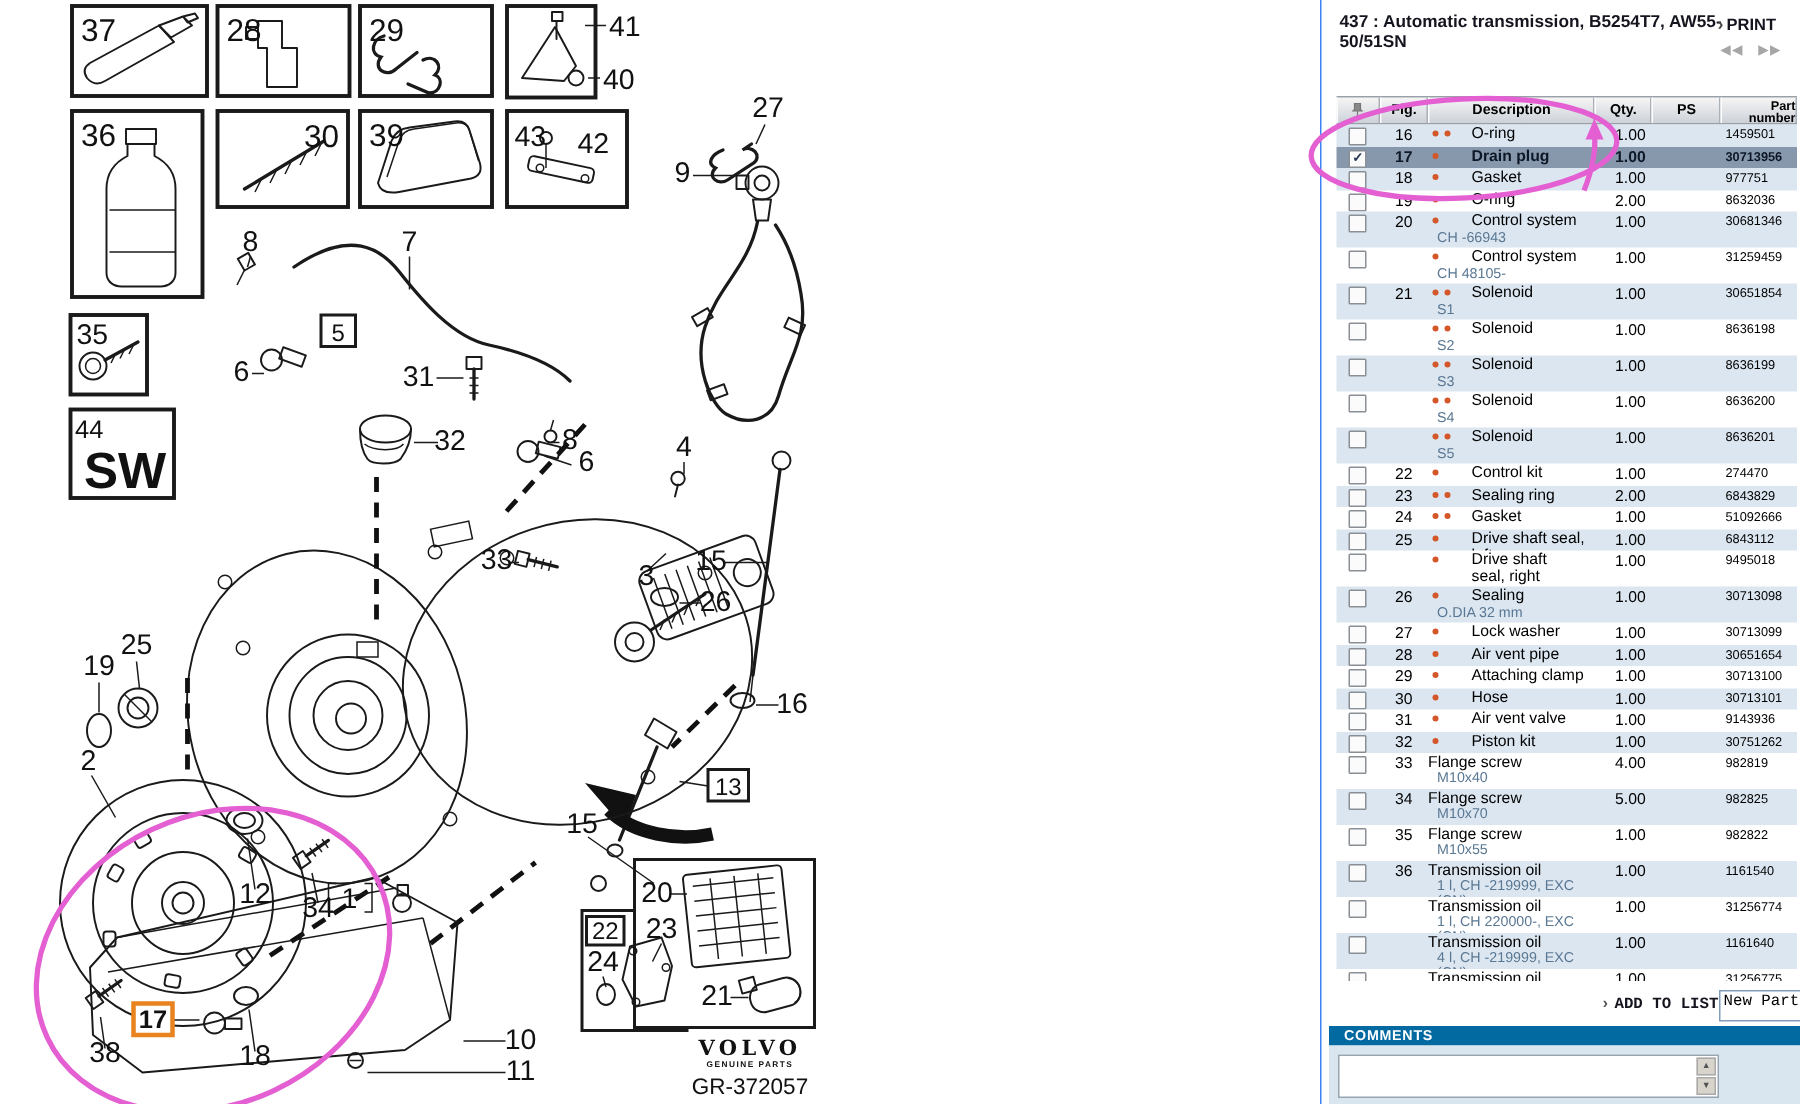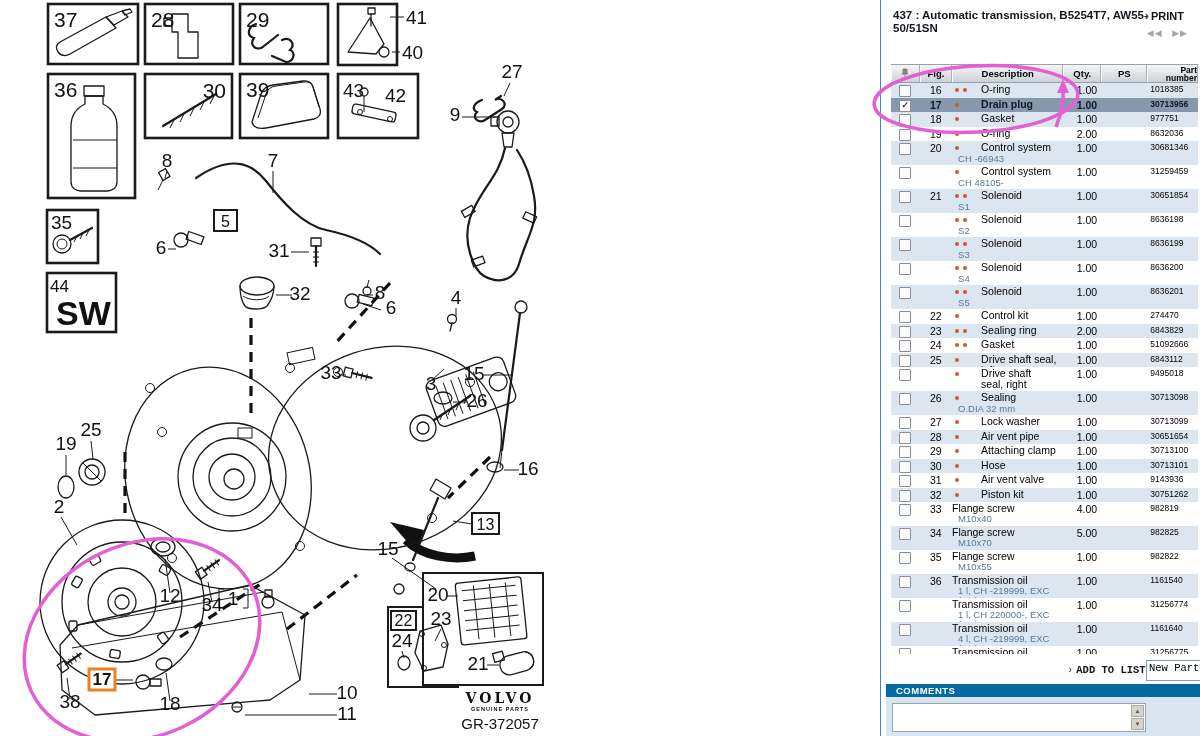--- a/index.html
+++ b/index.html
@@ -392,21 +392,21 @@
             </div>
             <div class="td c-fig">16</div>
             <div class="td c-desc">
               <div class="dline">
                 <span class="dots"><span class="dot"></span><span class="dot"></span></span>
                 <span class="dtext">O-ring</span>
               </div>
             </div>
             <div class="td c-qty">1.00</div>
             <div class="td c-ps"></div>
-            <div class="td c-part">1018385</div>
+            <div class="td c-part">1459501</div>
           </div>
           <div class="tr sel" style="height: 14.5px;">
             <div class="td c-cb">
               <div class="cbx">✓</div>
             </div>
             <div class="td c-fig">17</div>
             <div class="td c-desc">
               <div class="dline">
                 <span class="dots"><span class="dot"></span></span>
                 <span class="dtext">Drain plug</span>

